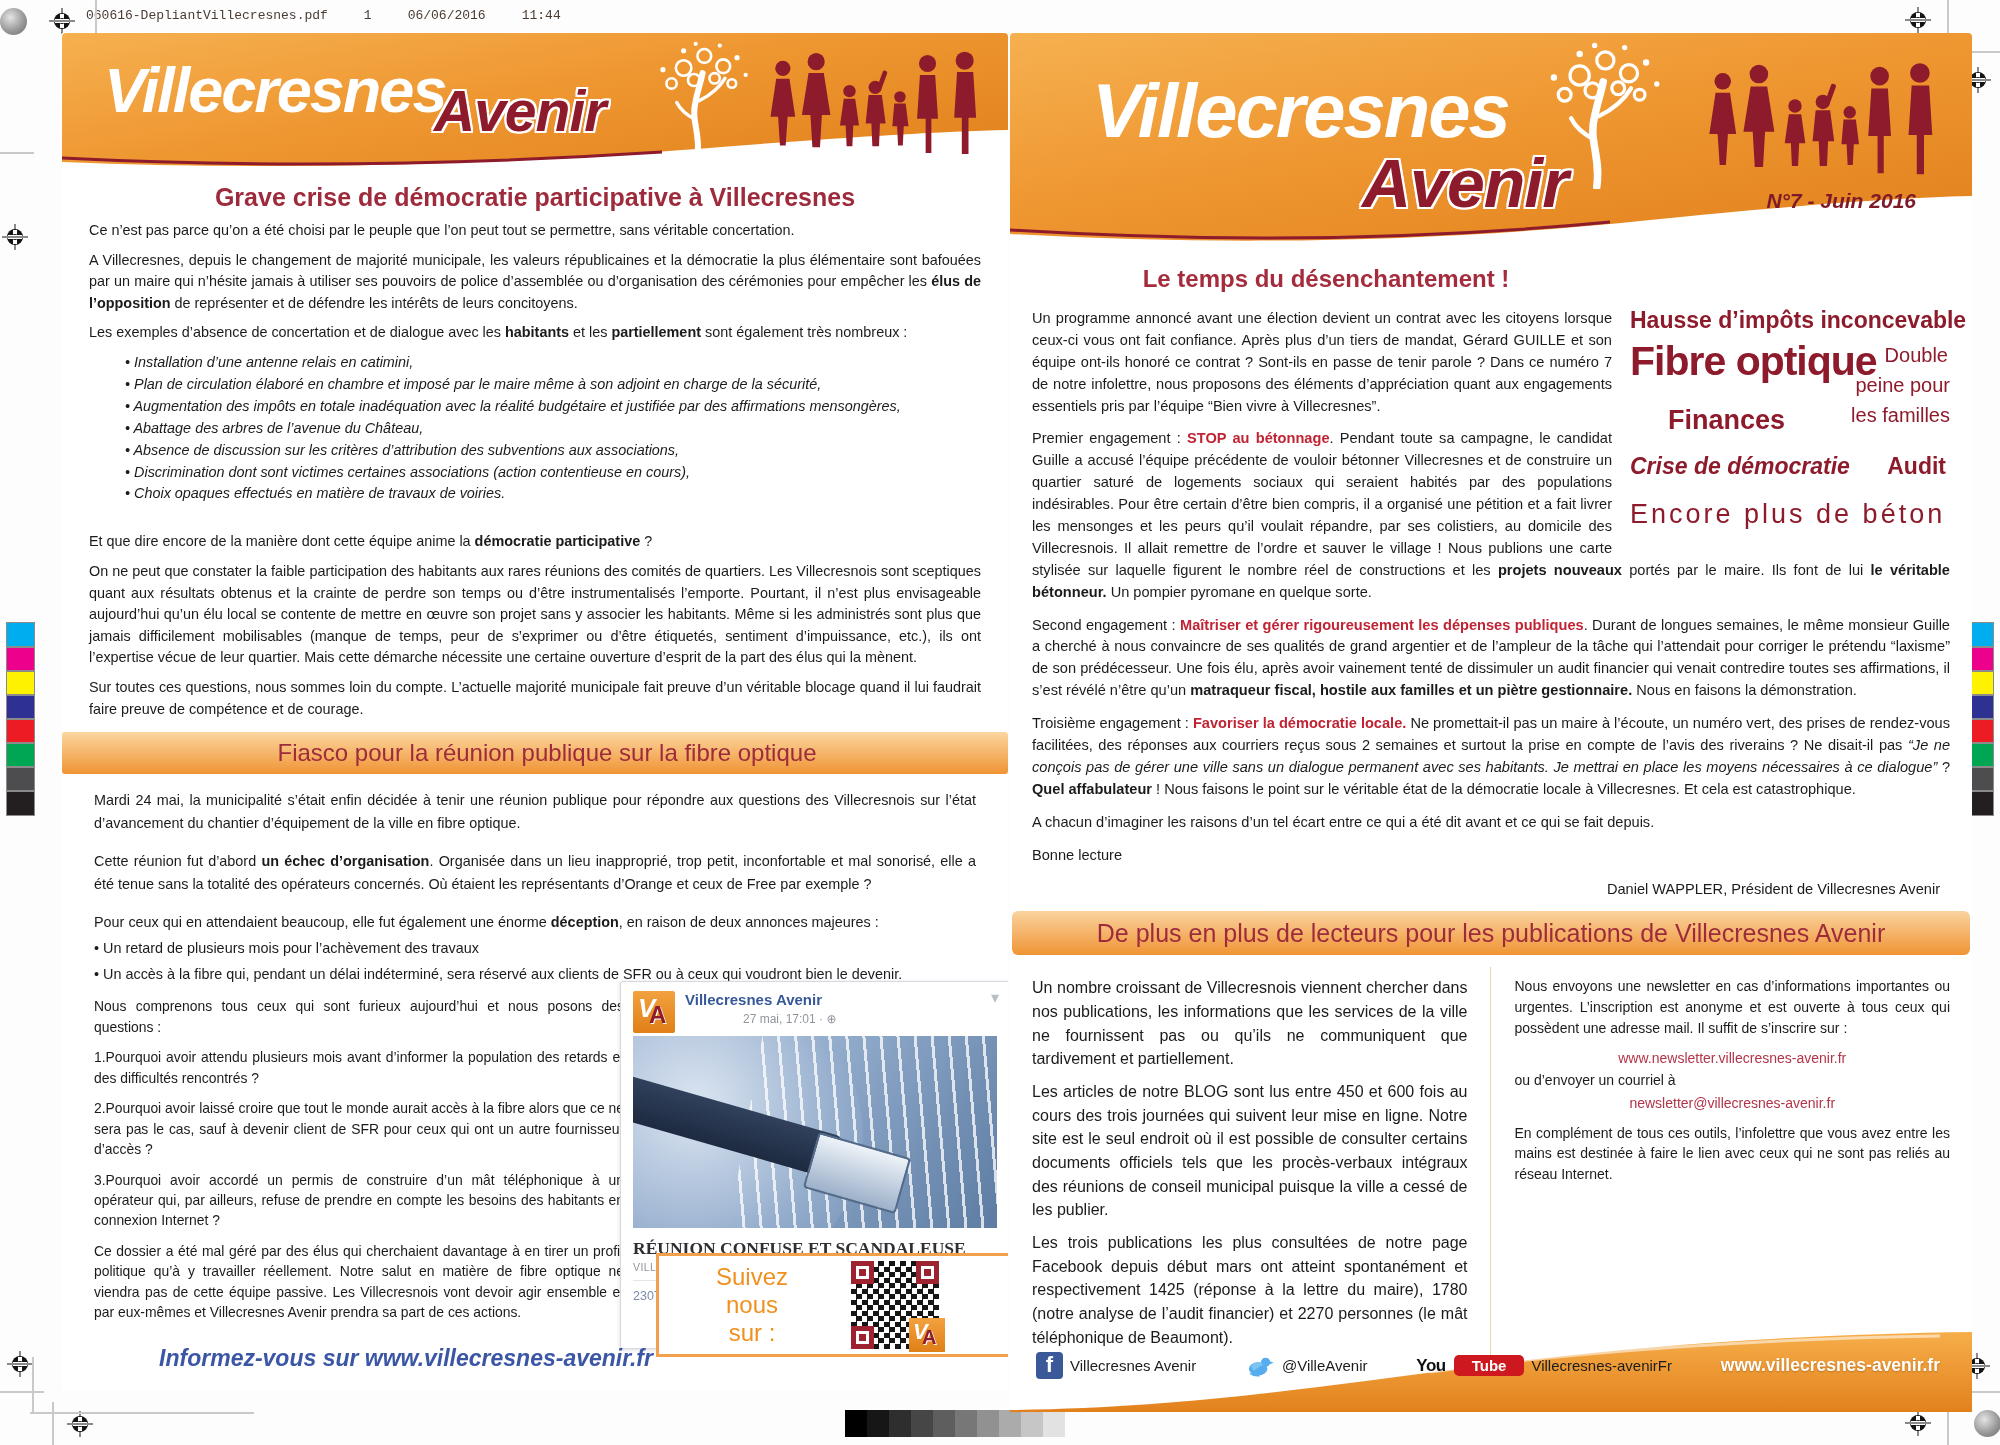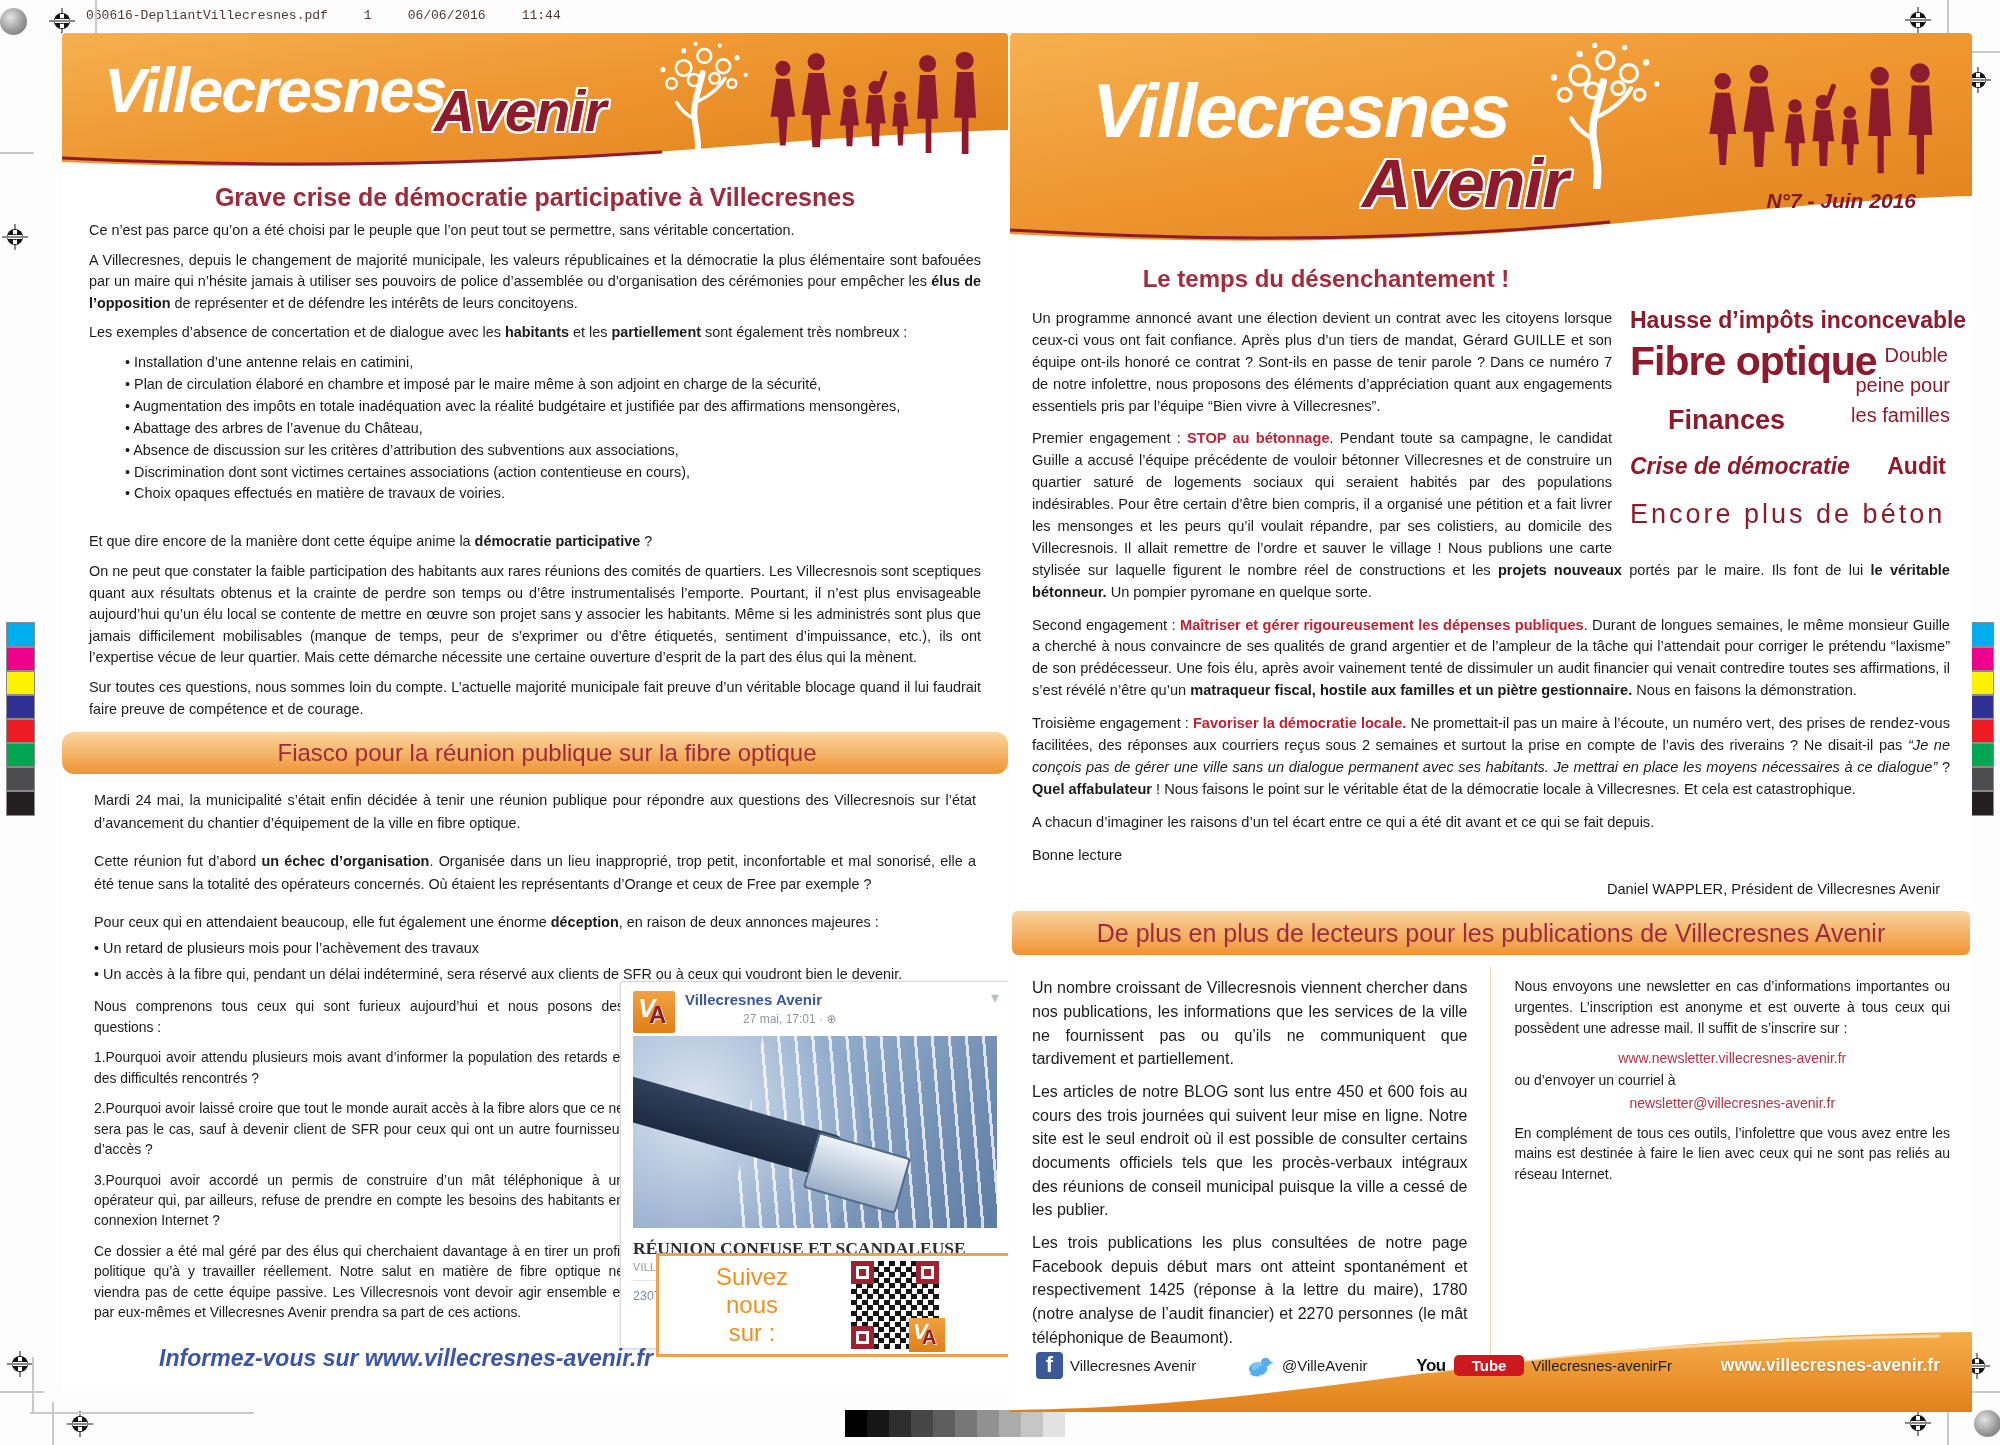--- a/index.html
+++ b/index.html
@@ -46,26 +46,26 @@
   .banner-right .tree{left:516px;top:6px;width:148px;height:150px;}
   .people{position:absolute;color:#8e1b2c;}
   .banner-left .people{left:698px;top:16px;width:238px;height:110px;}
   .banner-right .people{left:688px;top:26px;width:258px;height:122px;}
   .issue{position:absolute;right:56px;top:156px;font-size:21px;font-style:italic;font-weight:bold;color:#7e1a2a;}
 
   
   h1.art-title{margin:15px 20px 6px;text-align:center;color:#9e2b3c;font-size:25px;font-weight:bold;}
   .lp-body{padding:0 27px;font-size:14.4px;line-height:1.5;text-align:justify;}
   .lp-body p{margin:8px 0;}
-  .lp-body ul{margin:4px 0 26px 36px;padding:0;list-style:none;}
+  .lp-body ul{margin:4px 0 26px 36px;padding:0;list-style:none;font-style:italic;}
   .lp-body li{line-height:1.52;}
   .lp-body li::before{content:"•  ";}
   .sb{font-weight:bold;} .si{font-style:italic;} .sr{color:#c02434;font-weight:bold;}
   .section-banner{margin:12px 0 4px;height:42px;line-height:42px;text-align:center;font-size:24px;color:#9e2b3c;
-                  background:linear-gradient(180deg,#fbd6a0,#f09434);border-radius:12px;padding-left:24px;}
+                  background:linear-gradient(180deg,#fbd6a0,#f09434);border-radius:3px;padding-left:24px;}
   .fiber{padding:0 32px;font-size:14.4px;line-height:1.6;text-align:justify;}
   .fiber p{margin:15px 0;}
   .fiber .tight{margin:3px 0;}
   .questions{position:relative;padding:0 32px;margin-top:4px;}
   .q-col{width:530px;font-size:13.9px;line-height:1.47;text-align:justify;}
   .q-col p{margin:10px 0;}
   .info-line{position:absolute;left:34px;top:1312px;width:620px;text-align:center;color:#3a56a5;font-size:23px;font-weight:bold;font-style:italic;}
 
   
   .fb-card{position:absolute;left:558px;top:948px;width:388px;height:366px;background:#fff;border:1px solid #d4d9e2;border-radius:3px;box-shadow:0 1px 4px rgba(0,0,0,.14);}

